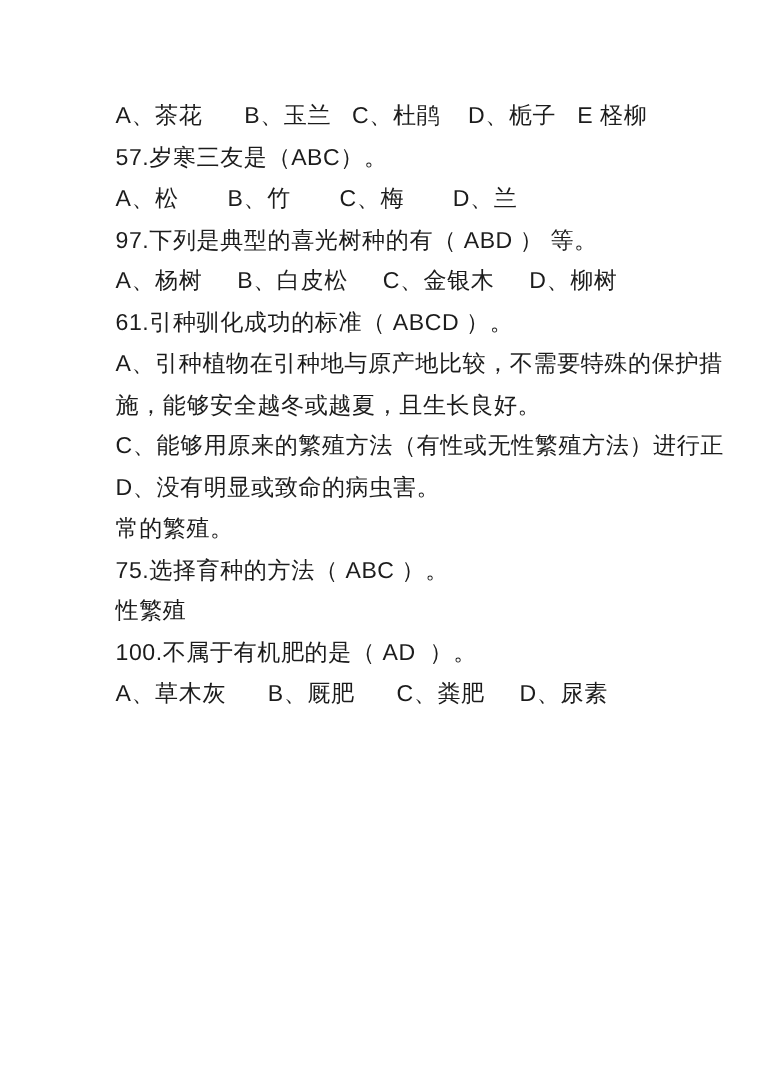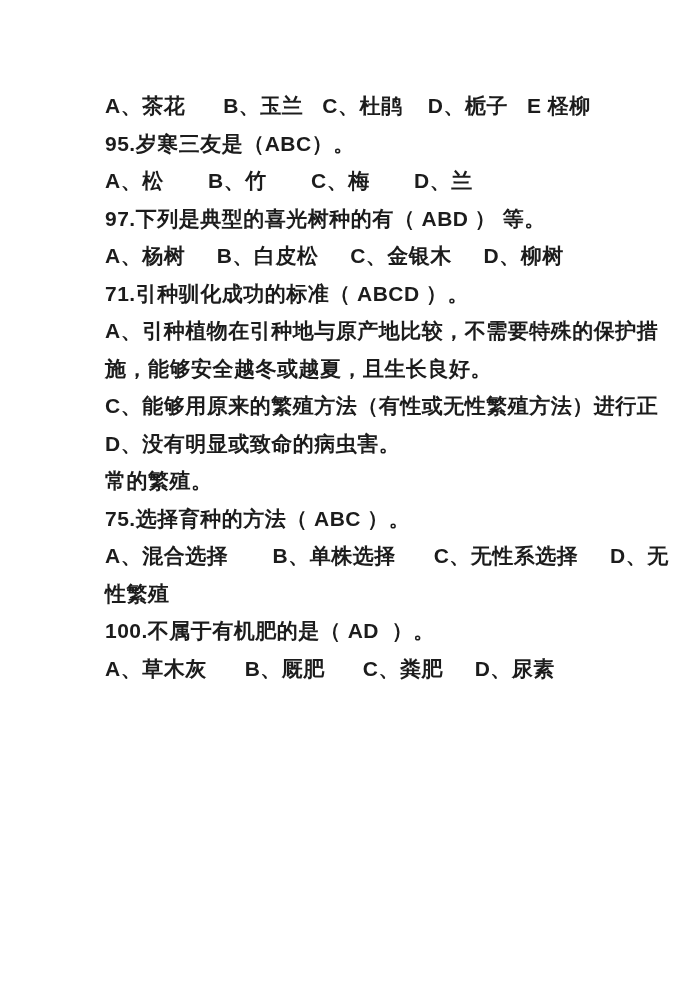--- a/index.html
+++ b/index.html
@@ -19,36 +19,34 @@
     padding: 87px 40px 0 105px;
     background: #ffffff;
   }
   .line {
     font-family: "Liberation Sans", "DejaVu Sans", sans-serif;
     font-size: 21px;
     line-height: 37.5px;
     color: #1c1c1c;
     white-space: pre;
     letter-spacing: 0.5px;
-    font-weight: bold;
   }
 </style>
 </head>
 <body>
 
 <div class="page">
   <div class="line">A、茶花      B、玉兰   C、杜鹃    D、栀子   E 柽柳</div>
-  <div class="line">95.岁寒三友是（ABC）。</div>
+  <div class="line">57.岁寒三友是（ABC）。</div>
   <div class="line">A、松       B、竹       C、梅       D、兰</div>
   <div class="line">97.下列是典型的喜光树种的有（ ABD ） 等。</div>
   <div class="line">A、杨树     B、白皮松     C、金银木     D、柳树</div>
-  <div class="line">71.引种驯化成功的标准（ ABCD ）。</div>
+  <div class="line">61.引种驯化成功的标准（ ABCD ）。</div>
   <div class="line">A、引种植物在引种地与原产地比较，不需要特殊的保护措</div>
   <div class="line">施，能够安全越冬或越夏，且生长良好。</div>
   <div class="line">C、能够用原来的繁殖方法（有性或无性繁殖方法）进行正</div>
   <div class="line">D、没有明显或致命的病虫害。</div>
   <div class="line">常的繁殖。</div>
   <div class="line">75.选择育种的方法（ ABC ）。</div>
-  <div class="line">A、混合选择       B、单株选择      C、无性系选择     D、无</div>
   <div class="line">性繁殖</div>
   <div class="line">100.不属于有机肥的是（ AD  ）。</div>
   <div class="line">A、草木灰      B、厩肥      C、粪肥     D、尿素</div>
 </div>
 
 </body></html>

